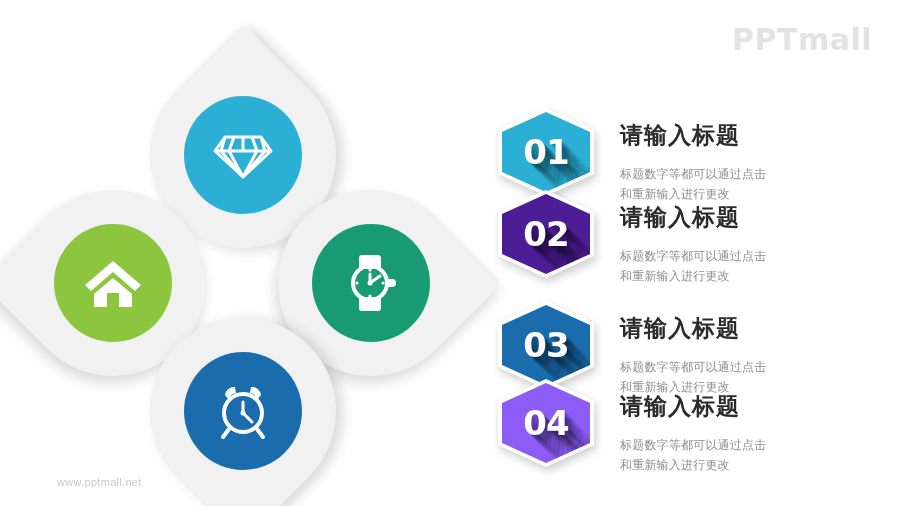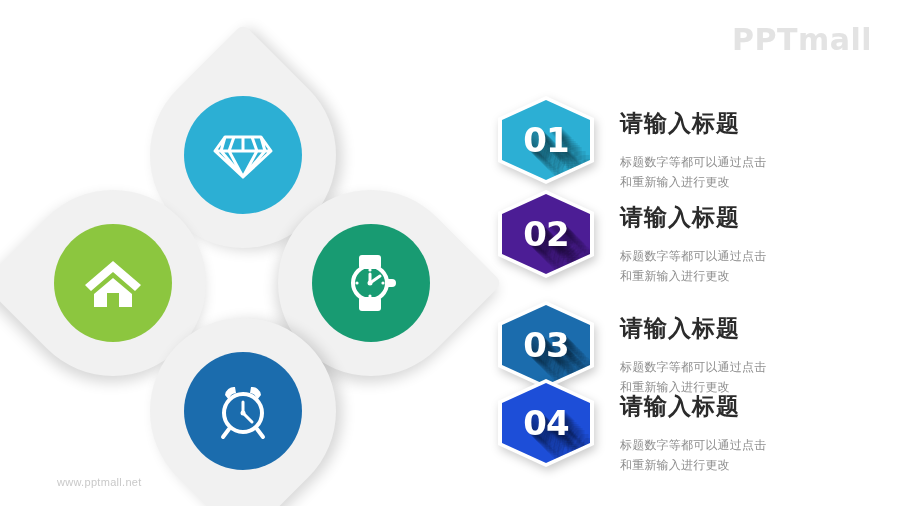--- a/index.html
+++ b/index.html
@@ -72,21 +72,21 @@
   #list {
     position:absolute;
     left:492px; top:96px;
     width:390px; height:390px;
   }
   .row {
     position:absolute;
     left:0;
     width:390px; height:88px;
   }
-  .row.r0 { top:0px; }
+  .row.r0 { top:12px; }
   .row.r1 { top:94px; }
   .row.r2 { top:205px;text-decoration:underline; }
   .row.r3 { top:283px; }
 
   .hexwrap {
     position:absolute;
     left:6px; top:0px;
     width:96px; height:88px;
     filter:drop-shadow(2px 4px 5px rgba(0,0,0,0.20));
   }
@@ -236,21 +236,21 @@
       </div>
       <div class="txt">
         <div class="title" style="color: rgb(43, 43, 43);">请输入标题</div>
         <div class="desc" style="color: rgb(141, 141, 141);">标题数字等都可以通过点击和重新输入进行更改</div>
       </div>
     </div>
 
     <div class="row r3">
       <div class="hexwrap">
         <div class="hex"></div>
-        <div class="hex-inner" style="background: #1d4ed8;">
+        <div class="hex-inner" style="background: #8b5cf6;">
           <span class="hex-num">04</span>
         </div>
       </div>
       <div class="txt">
         <div class="title" style="color: rgb(43, 43, 43);">请输入标题</div>
         <div class="desc" style="color: rgb(141, 141, 141);">标题数字等都可以通过点击和重新输入进行更改</div>
       </div>
     </div>
 
   </div>

